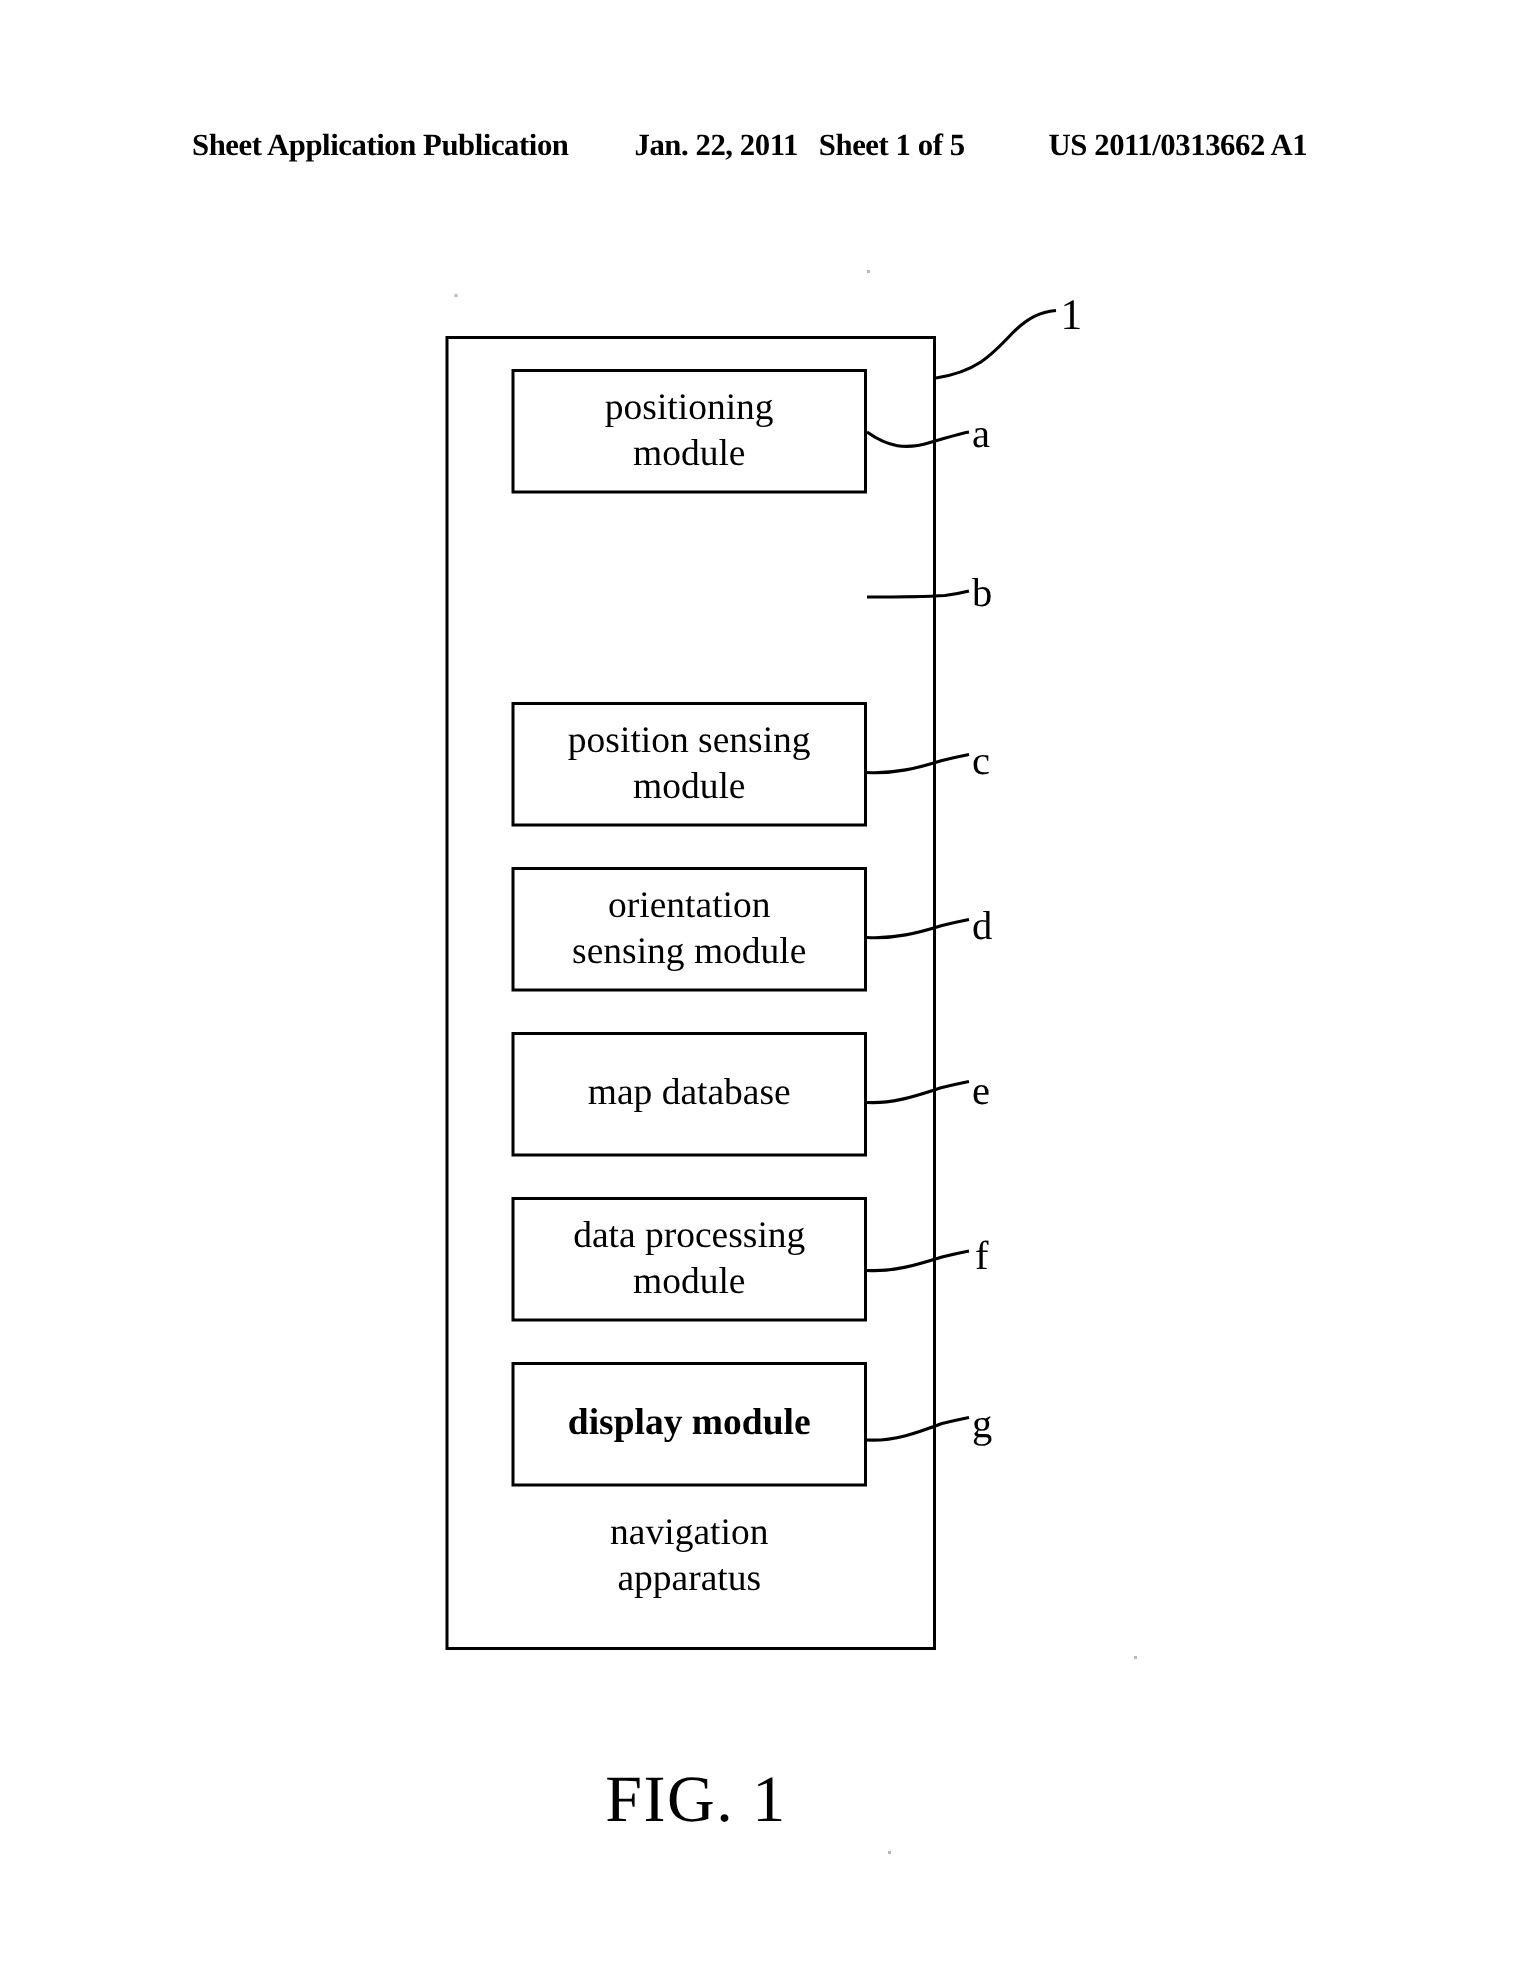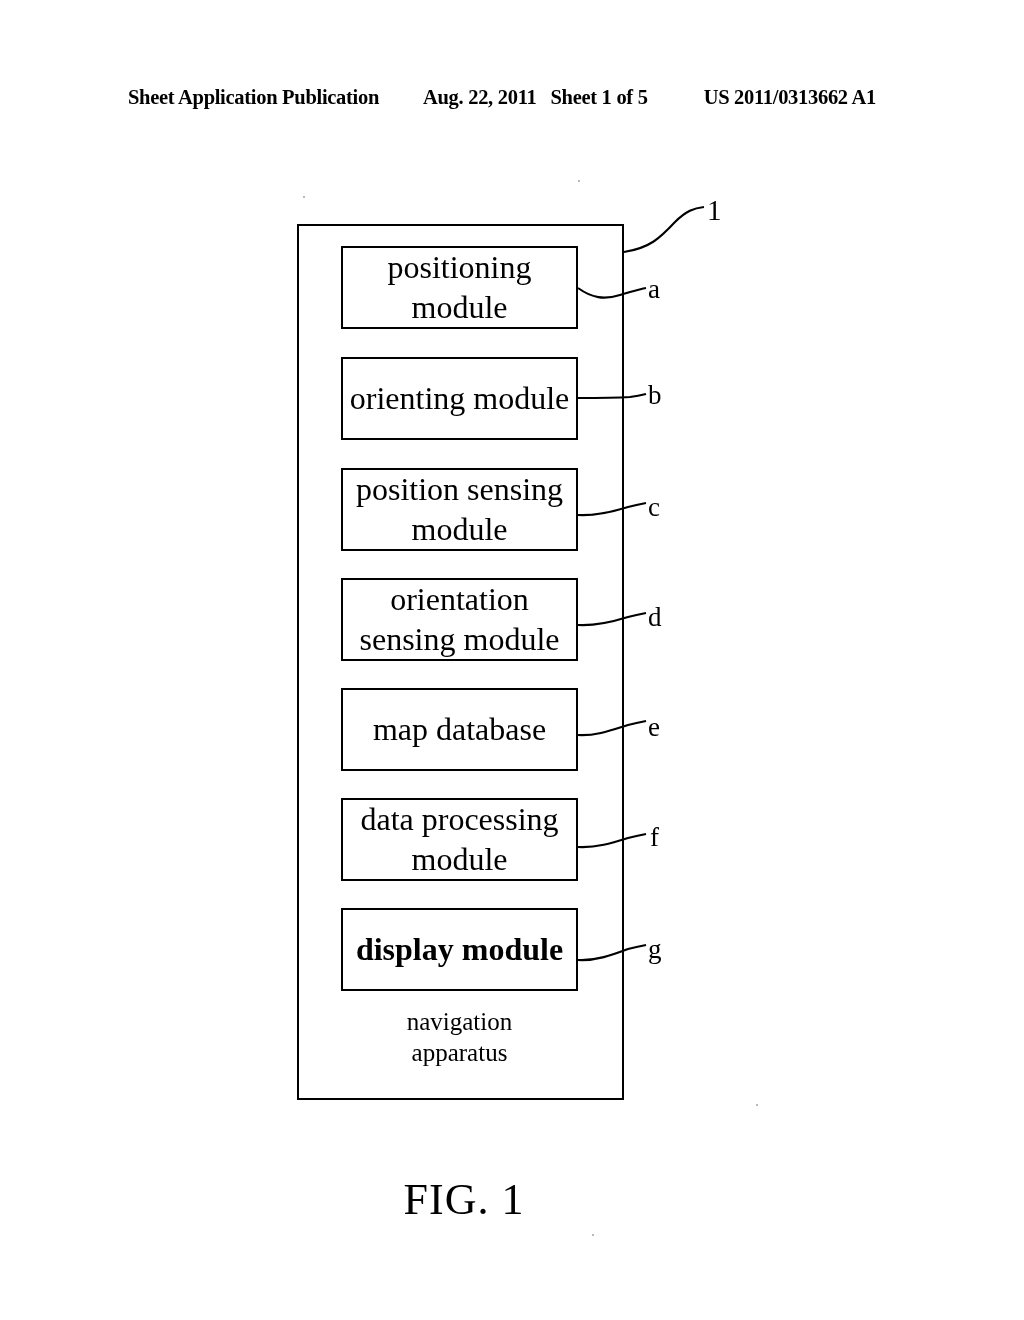--- a/index.html
+++ b/index.html
@@ -63,21 +63,21 @@
     left: 341px;
     width: 237px;
     height: 83px;
     border: 2.2px solid #000000;
     box-sizing: border-box;
     background: #ffffff;
     display: flex;
     align-items: center;
     justify-content: center;
     text-align: center;
-    font-size: 32px;
+    font-size: 25px;
     line-height: 1.22;
     padding: 0 6px;
   }
   .module-label {
     display: block;
     white-space: pre-line;
   }
 
   .mb-0 { top: 246px; }
   .mb-1 { top: 357px; }
@@ -148,35 +148,32 @@
     width: 2px;
     height: 2px;
     background: #b9b9b9;
   }
 </style>
 </head>
 <body>
 
 <div class="page-header">
   <span class="hdr-pub">Sheet Application Publication</span>
-  <span class="hdr-date">Aug. 22, 2011</span>
+  <span class="hdr-date">Jan. 22, 2011</span>
   <span class="hdr-sheet">Sheet 1 of 5</span>
   <span class="hdr-num">US 2011/0313662 A1</span>
 </div>
 
 <div class="figure">
 
   <div class="apparatus-box"></div>
 
   <div class="module-box mb-0">
     <span class="module-label">positioning
 module</span>
-  </div>
-  <div class="module-box mb-1">
-    <span class="module-label">orienting module</span>
   </div>
   <div class="module-box mb-2">
     <span class="module-label">position sensing
 module</span>
   </div>
   <div class="module-box mb-4">
     <span class="module-label">map database</span>
   </div>
   <div class="module-box mb-3">
     <span class="module-label">orientation

